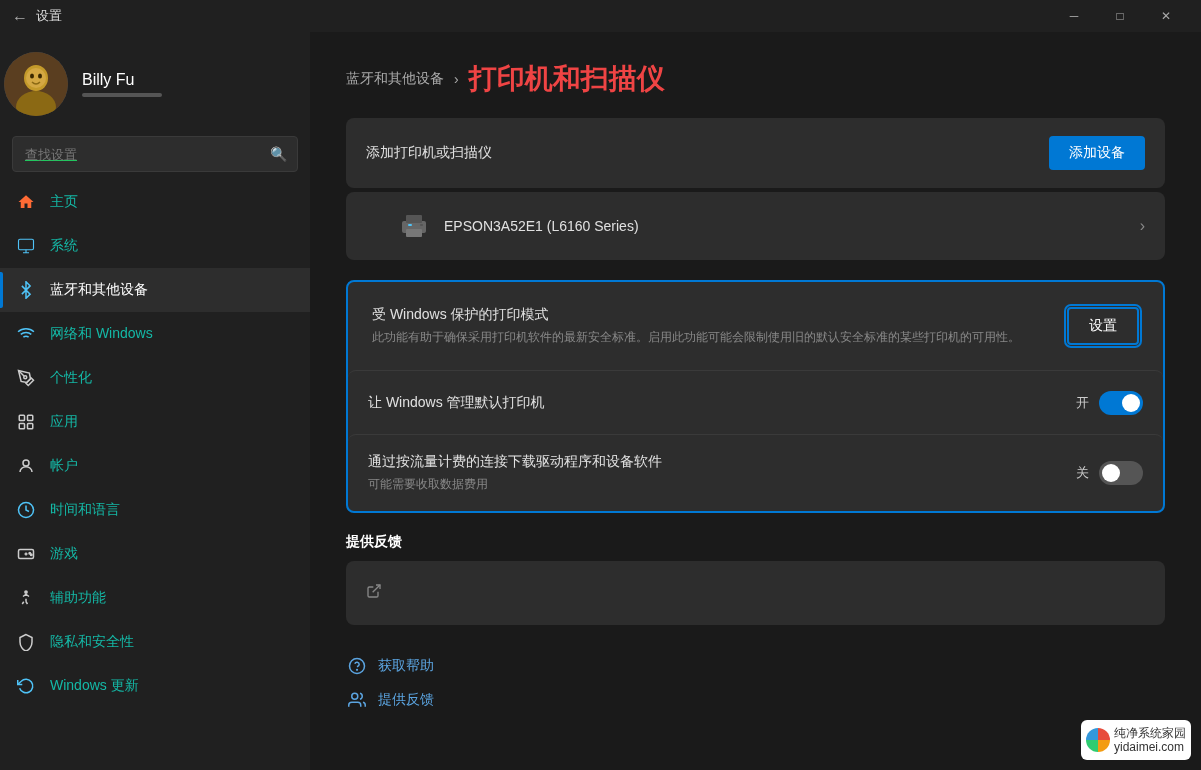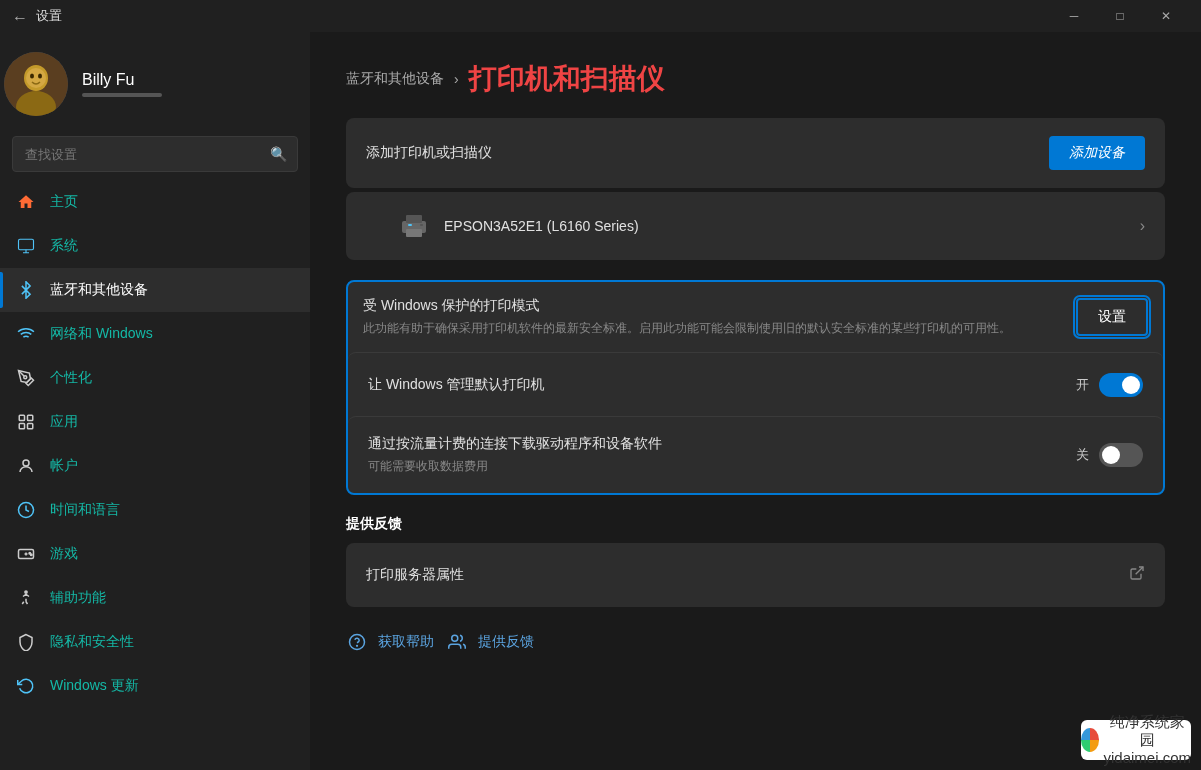--- a/index.html
+++ b/index.html
@@ -113,20 +113,21 @@
     .search-input {
       width: 100%;
       height: 36px;
       background: #2d2d2d;
       border: 1px solid #3a3a3a;
       border-radius: 4px;
       color: #22c55e;
       padding: 0 36px 0 12px;
       font-size: 13px;
       outline: none;
+      text-decoration: underline;
     }
     .search-input::placeholder { color: #777; }
     .search-icon-wrap {
       position: absolute;
       right: 10px;
       top: 50%;
       transform: translateY(-50%);
       color: #777;
       font-size: 14px;
     }
@@ -255,21 +256,20 @@
     
     .btn-primary {
       background: #0078d4;
       color: #ffffff;
       border: none;
       border-radius: 4px;
       padding: 8px 20px;
       font-size: 14px;
       cursor: pointer;
       font-family: 'Microsoft YaHei', 'Segoe UI', sans-serif;
-      font-style: italic;
     }
 
     
     .btn-settings {
       background: transparent;
       color: #ffffff;
       border: 2px solid #0078d4;
       border-radius: 4px;
       padding: 8px 20px;
       font-size: 14px;
@@ -318,23 +318,23 @@
     }
 
     
     .ext-link-icon {
       color: #888;
       font-size: 16px;
     }
 
     
     .help-links {
-      margin-top: 24px;
-      display: flex;
-      flex-direction: row;
+      margin-top: 30px;
+      display: flex;
+      flex-direction: column;
       gap: 12px;
     }
     .help-link {
       display: flex;
       align-items: center;
       gap: 10px;
       color: #5ba4e0;
       font-size: 14px;
       cursor: pointer;
       text-decoration: none;
@@ -364,24 +364,23 @@
       font-size: 10px;
       color: #333;
     }
     .watermark-logo {
       width: 24px;
       height: 24px;
       border-radius: 50%;
       background: conic-gradient(#e74c3c 0deg 90deg, #f39c12 90deg 180deg, #2ecc71 180deg 270deg, #3498db 270deg 360deg);
     }
     .watermark-text {
-      font-size: 15px;
+      font-size: 12px;
       color: #333;
       line-height: 1.2;
-      text-align: center;
     }
 
     
     .card-focused {
       border: 2px solid #0078d4;
       border-radius: 8px;
     }
   </style>
 </head>
 <body>
@@ -591,21 +590,21 @@
             <div class="card-row-title">EPSON3A52E1 (L6160 Series)</div>
           </div>
           <div class="card-row-action">
             <span class="chevron">›</span>
           </div>
         </div>
       </div>
 
 
       <div class="card card-focused">
-        <div class="card-row" style="align-items: center; padding: 15px; gap: 25px;">
+        <div class="card-row" style="align-items: center; padding: 24px; gap: 25px;">
           <div class="card-row-text">
             <div class="card-row-title">受 Windows 保护的打印模式</div>
             <div class="card-row-desc">此功能有助于确保采用打印机软件的最新安全标准。启用此功能可能会限制使用旧的默认安全标准的某些打印机的可用性。</div>
           </div>
           <div class="card-row-action" style="margin-left: 20px; align-self: center;">
             <button class="btn-settings">设置</button>
           </div>
         </div>
 
         <div class="card-row">
@@ -631,23 +630,20 @@
               <div class="toggle-thumb"></div>
             </div>
           </div>
         </div>
       </div>
 
       <div class="section-title" style="margin-top: 20px;">提供反馈</div>
 
       <div class="card">
         <div class="card-row">
-          <div class="card-row-text">
-            <div class="card-row-title">打印服务器属性</div>
-          </div>
           <div class="card-row-action">
             <span class="ext-link-icon">
               <svg width="16" height="16" viewBox="0 0 24 24" fill="none" stroke="#888" stroke-width="2">
                   <path d="M18 13v6a2 2 0 01-2 2H5a2 2 0 01-2-2V8a2 2 0 012-2h6"></path>
                   <polyline points="15 3 21 3 21 9"></polyline>
                   <line x1="10" y1="14" x2="21" y2="3"></line>
                 </svg>
             </span>
           </div>
         </div>

